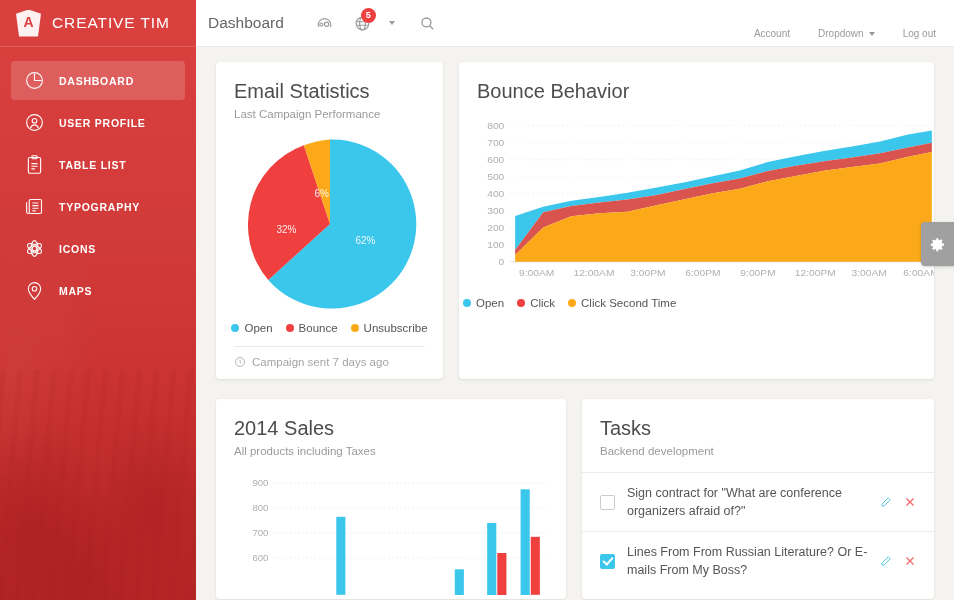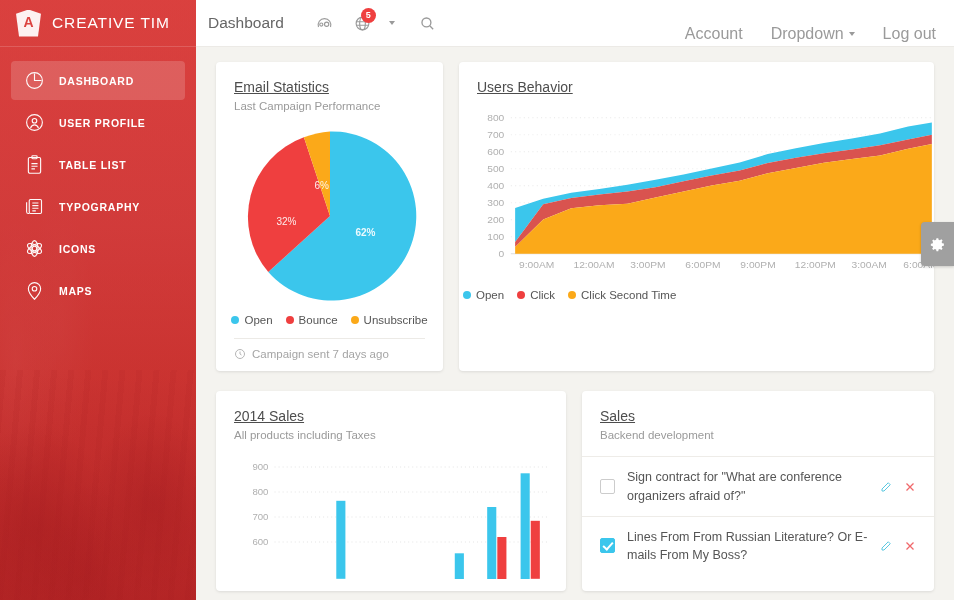--- a/index.html
+++ b/index.html
@@ -99,33 +99,33 @@
   }
   .badge {
     position: absolute; top: 2px; left: 15px;
     min-width: 15px; height: 15px; padding: 0 3px;
     background: #ef3f3f; color: #fff; border-radius: 8px;
     font-size: 9px; font-weight: bold;
     display: flex; align-items: center; justify-content: center;
     line-height: 1;
   }
   .nav-right { margin-left: auto; display: flex; align-items: center; gap: 28px; }
-  .nav-link { color: #9a9a9a; font-size: 16px; cursor: pointer; display: flex; align-items: center; margin-top: 21px; }
+  .nav-link { color: #9a9a9a; font-size: 10px; cursor: pointer; display: flex; align-items: center; margin-top: 21px; }
 
   .content { padding: 15px 20px 0 20px; height: 553px; overflow: hidden; }
   .row { display: flex; gap: 16px; }
   .row + .row { margin-top: 20px; }
 
   .card {
     background: #fff; border-radius: 4px;
     box-shadow: 0 1px 3px rgba(0,0,0,.10);
     overflow: hidden;
   }
   .card-header { padding: 16px 18px 0 18px; }
-  .card-title { font-size: 14px; color: #4d4d4d; font-weight: normal; line-height: 1.3; text-decoration: underline; }
+  .card-title { font-size: 20px; color: #4d4d4d; font-weight: normal; line-height: 1.3; }
   .card-subtitle { font-size: 11.5px; color: #9a9a9a; margin-top: 4px; }
   .card-body { padding: 10px 14px 0 18px; }
   .card-footer {
     margin: 0 18px; padding: 9px 0 11px 0;
     border-top: 1px solid #eceae6;
     display: flex; align-items: center; gap: 6px;
     font-size: 11.5px; color: #a5a5a5;
   }
   .legend { display: flex; align-items: center; gap: 13px; justify-content: center;
     font-size: 11.5px; color: #555; padding: 6px 0 12px 0; }
@@ -317,21 +317,21 @@
           <div class="pie-wrap">
             <div class="pie">
               <svg viewBox="0 0 100 100">
 
                 <path d="M50 50 L50 3 A47 47 0 1 1 15.7 81.1 Z" fill="#3bc6ec"></path>
 
                 <path d="M50 50 L15.7 81.1 A47 47 0 0 1 35.5 6.3 Z" fill="#ef3f3f"></path>
 
                 <path d="M50 50 L35.5 6.3 A47 47 0 0 1 50 3 Z" fill="#fba919"></path>
               </svg>
-              <span class="pie-label" style="left:116px; top:101px;font-weight:bold;">62%</span>
+              <span class="pie-label" style="left:116px; top:101px;">62%</span>
               <span class="pie-label" style="left:37px; top:90px;">32%</span>
               <span class="pie-label" style="left:75px; top:54px;">6%</span>
             </div>
           </div>
           <div class="legend">
             <span class="legend-item">
               <i class="dot" style="background:#3bc6ec"></i>
               <span>Open</span>
             </span>
             <span class="legend-item">
@@ -349,21 +349,21 @@
                 <circle cx="12" cy="12" r="9"></circle>
                   <path d="M12 7v5l3 2"></path>
               </svg>
             </span>
             <span>Campaign sent 7 days ago</span>
           </div>
         </section>
 
         <section class="card" style="flex:1;">
           <div class="card-header">
-            <div class="card-title">Users Behavior</div>
+            <div class="card-title">Bounce Behavior</div>
           </div>
           <div class="card-body chart-area">
             <svg viewBox="0 0 440 180" preserveAspectRatio="none" style="height:175px;">
               <g>
                 <line x1="48" y1="10" x2="438" y2="10" stroke="#e8e8e8" stroke-width="1" stroke-dasharray="1 3"></line>
                 <line x1="48" y1="27.5" x2="438" y2="27.5" stroke="#eeeeee" stroke-width="1" stroke-dasharray="1 3"></line>
                 <line x1="48" y1="45" x2="438" y2="45" stroke="#e8e8e8" stroke-width="1" stroke-dasharray="1 3"></line>
                 <line x1="48" y1="62.5" x2="438" y2="62.5" stroke="#eeeeee" stroke-width="1" stroke-dasharray="1 3"></line>
                 <line x1="48" y1="80" x2="438" y2="80" stroke="#e8e8e8" stroke-width="1" stroke-dasharray="1 3"></line>
                 <line x1="48" y1="97.5" x2="438" y2="97.5" stroke="#eeeeee" stroke-width="1" stroke-dasharray="1 3"></line>
@@ -446,21 +446,21 @@
                 <rect x="260" y="78.0" width="9" height="42" fill="#ef3f3f"></rect>
                 <rect x="283" y="14.3" width="9" height="106" fill="#3bc6ec"></rect>
                 <rect x="293" y="61.8" width="9" height="58" fill="#ef3f3f"></rect>
               </g>
             </svg>
           </div>
         </section>
 
         <section class="card" style="flex:1; height:200px;">
           <div class="card-header" style="padding-bottom:15px;">
-            <div class="card-title">Sales</div>
+            <div class="card-title">Tasks</div>
             <div class="card-subtitle">Backend development</div>
           </div>
 
           <div class="task-row">
             <span class="task-check"></span>
             <span class="task-text">Sign contract for "What are conference organizers afraid of?"</span>
             <span class="task-actions">
               <span class="task-ico" style="color:#5bc8e0;">
                 <svg viewBox="0 0 24 24" fill="none" stroke="currentColor" stroke-width="2">
                   <path d="M16.5 3.5l4 4L8 20H4v-4z"></path>

